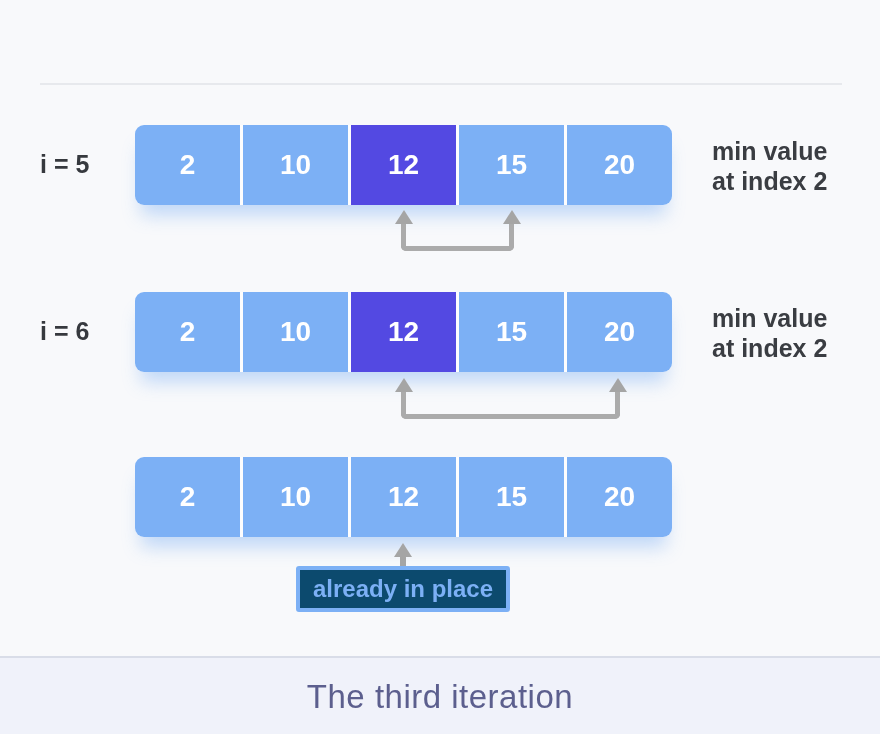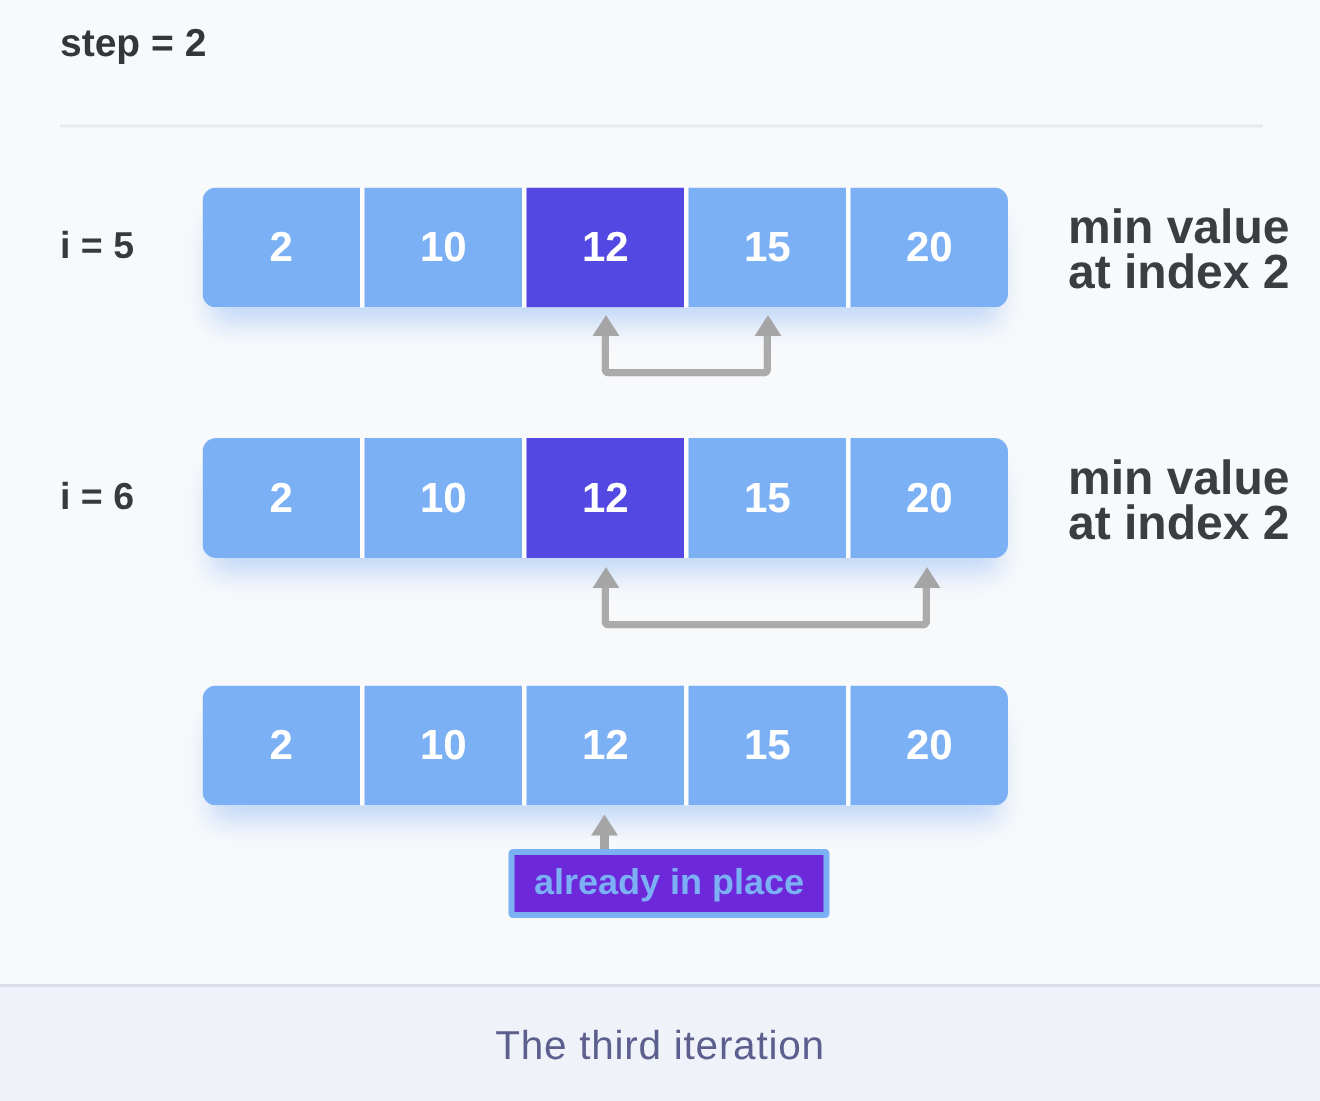--- a/index.html
+++ b/index.html
@@ -31,62 +31,61 @@
     box-shadow:0 16px 18px -6px rgba(124,176,245,0.45);
   }
   .cell {
     flex:1 1 0; display:flex; align-items:center; justify-content:center;
     background:#7CB0F5; color:#ffffff;
     font-size:28px; font-weight:bold;
   }
   .cell.hl { background:#5349E2; }
   .note {
     position:absolute; left:712px; width:160px;
-    font-size:32px; font-weight:bold; color:#3A3D42; line-height:30px;
+    font-size:25px; font-weight:bold; color:#3A3D42; line-height:30px;
     white-space:nowrap;
   }
   
   .u-arrow {
     position:absolute;
     border:5px solid #ABABAB; border-top:none;
     border-radius:0 0 5px 5px;
   }
   .arrow-head {
     position:absolute; width:0; height:0;
     border-left:9px solid transparent;
     border-right:9px solid transparent;
     border-bottom:14px solid #A5A5A5;
   }
   .pointer-stem {
     position:absolute; width:6px; height:10px; background:#A5A5A5;
   }
   .callout {
     position:absolute; left:296px; top:566px; width:206px; height:38px;
     border:4px solid #7CB0F5; border-radius:3px;
-    background:#6d28d9;
-    display:flex; align-items:center; justify-content:center;margin-left:43px;
+    background:#0c4a6e;
+    display:flex; align-items:center; justify-content:center;
   }
   .callout span {
     font-size:24px; font-weight:bold; color:#7CB0F5;
   }
   .footer {
     position:absolute; left:0; top:656px; width:880px; height:78px;
     background:#F0F2FA; border-top:2px solid #D9DDE8;
     display:flex; align-items:center; justify-content:center;
   }
   .footer .caption {
-    font-size:27px; color:#5C5F8E; letter-spacing:0.5px;
+    font-size:33px; color:#5C5F8E; letter-spacing:0.5px;
   }
 </style>
 </head>
 <body>
 
 <div id="canvas">
 
-  <div class="step-title">step = 2</div>
   <div class="divider"></div>
 
   <div class="row-label" style="top:150px;">i = 5</div>
   <div class="array" style="top:125px;">
     <div class="cell">2</div>
     <div class="cell">10</div>
     <div class="cell hl">12</div>
     <div class="cell">15</div>
     <div class="cell">20</div>
   </div>

